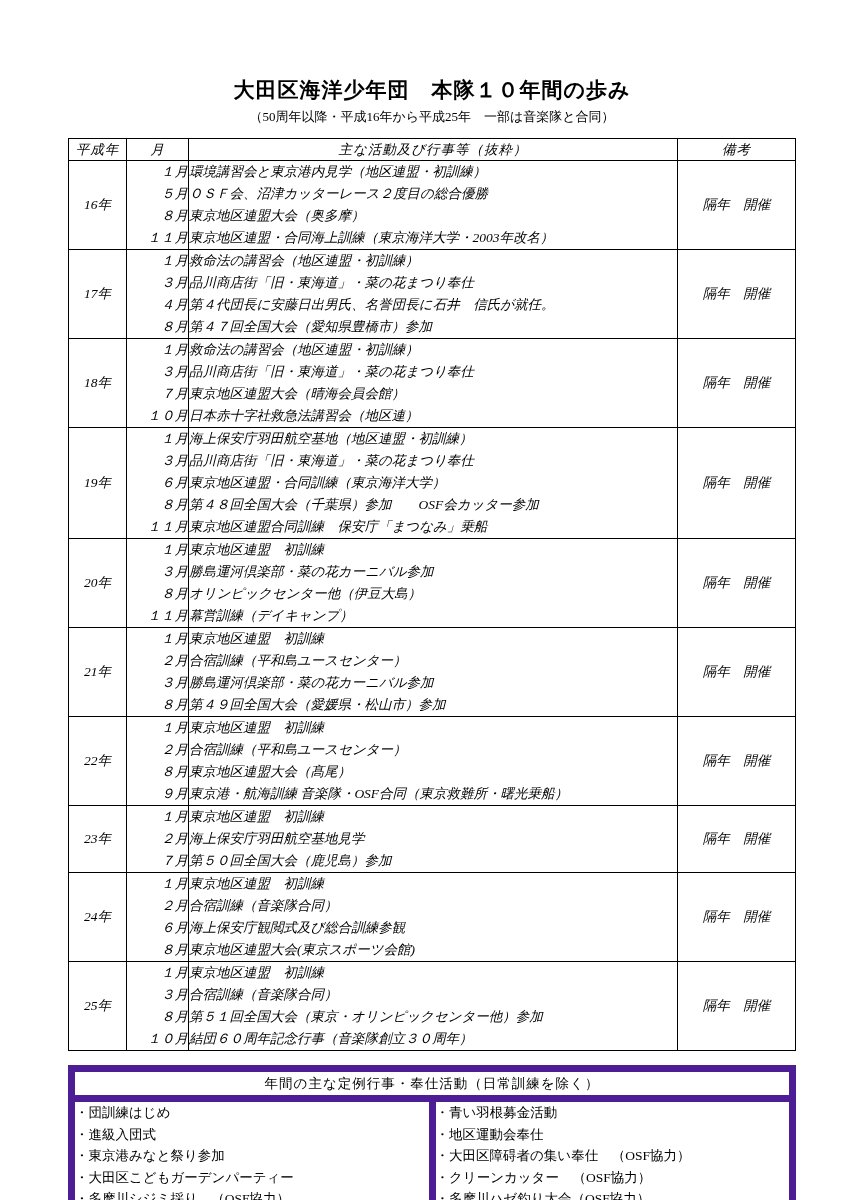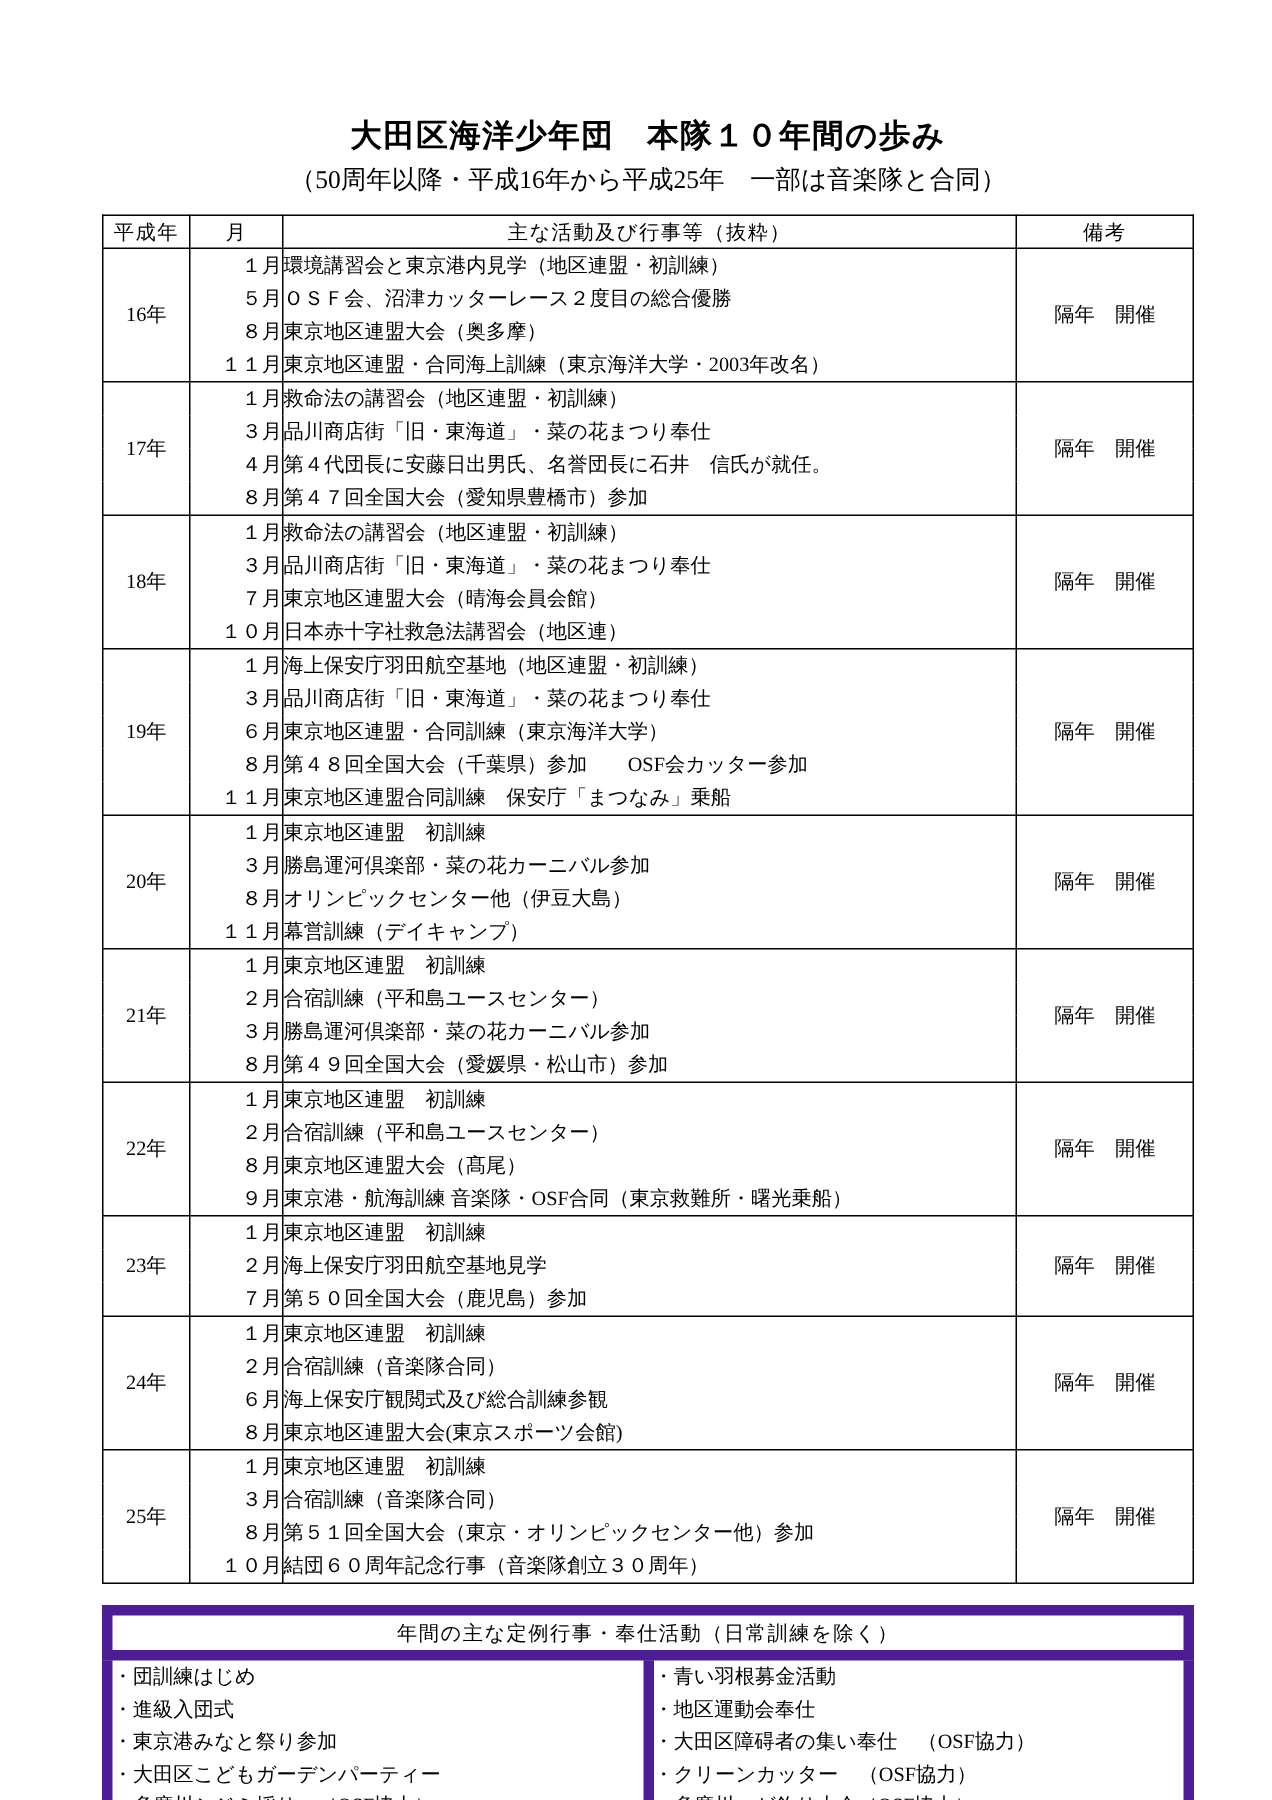--- a/index.html
+++ b/index.html
@@ -23,29 +23,30 @@
   }
   .doc-title {
     text-align: center;
     font-size: 21px;
     font-weight: bold;
     letter-spacing: 1px;
     margin: 18px 0 4px 0;
   }
   .doc-subtitle {
     text-align: center;
-    font-size: 17px;
+    font-size: 13px;
     margin: 0 0 12px 0;
     letter-spacing: 0px;
   }
 
   table.main {
     border-collapse: collapse;
     width: 100%;
     table-layout: fixed;
+    font-style: italic;
   }
   table.main th, table.main td {
     border: 1px solid #000;
     font-size: 13.5px;
     padding: 0;
     vertical-align: middle;
   }
   table.main thead th {
     text-align: center;
     height: 21px;

